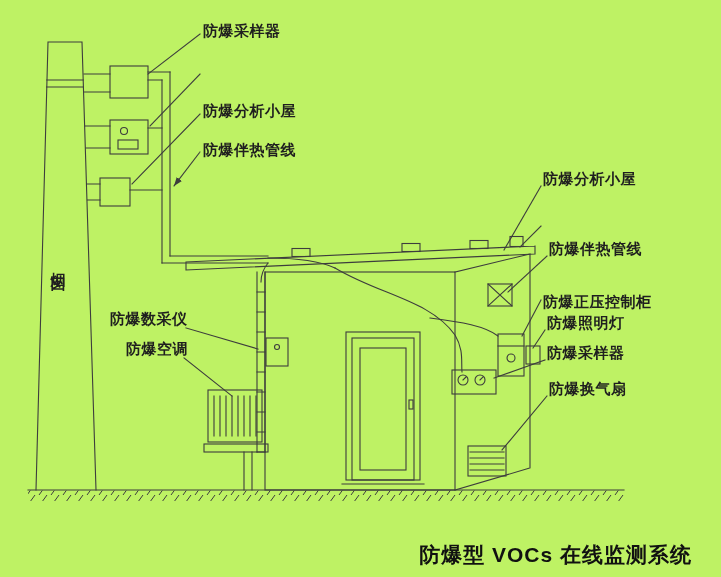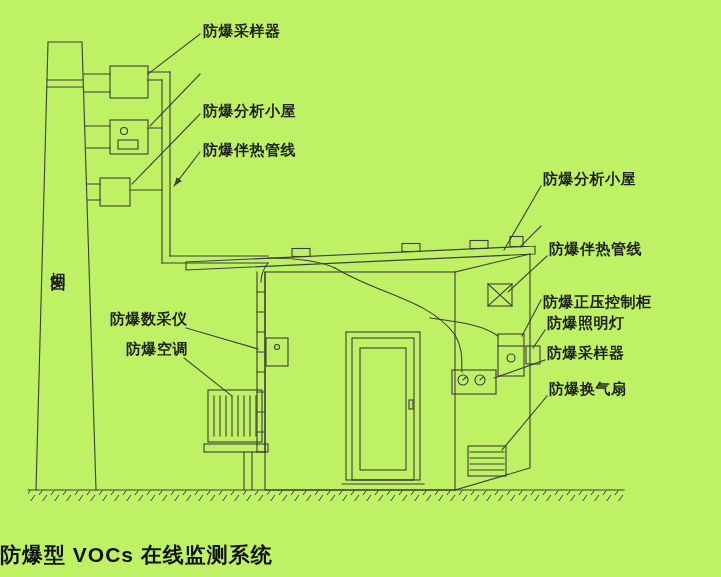--- a/index.html
+++ b/index.html
@@ -10,21 +10,21 @@
   svg.art{position:absolute;left:0;top:0;}
   .art g{stroke:#3d3d3d;stroke-width:1.1;fill:none;stroke-linecap:square;}
   .lbl{
     position:absolute;font-size:15px;font-weight:600;color:#1f1f1f;
     white-space:nowrap;letter-spacing:0.5px;line-height:18px;
   }
   .lbl-vertical{
     writing-mode:vertical-rl;text-orientation:upright;letter-spacing:4px;
   }
   .diagram-title{
-    position:absolute;left:0;top:541px;width:692px;text-align:left;
+    position:absolute;left:0;top:541px;width:692px;text-align:right;
     font-size:21px;font-weight:700;color:#111;letter-spacing:1px;
   }
 </style>
 </head>
 <body>
 
 <div class="canvas">
 
   <svg class="art" width="721" height="577" viewBox="0 0 721 577">
     <defs>

